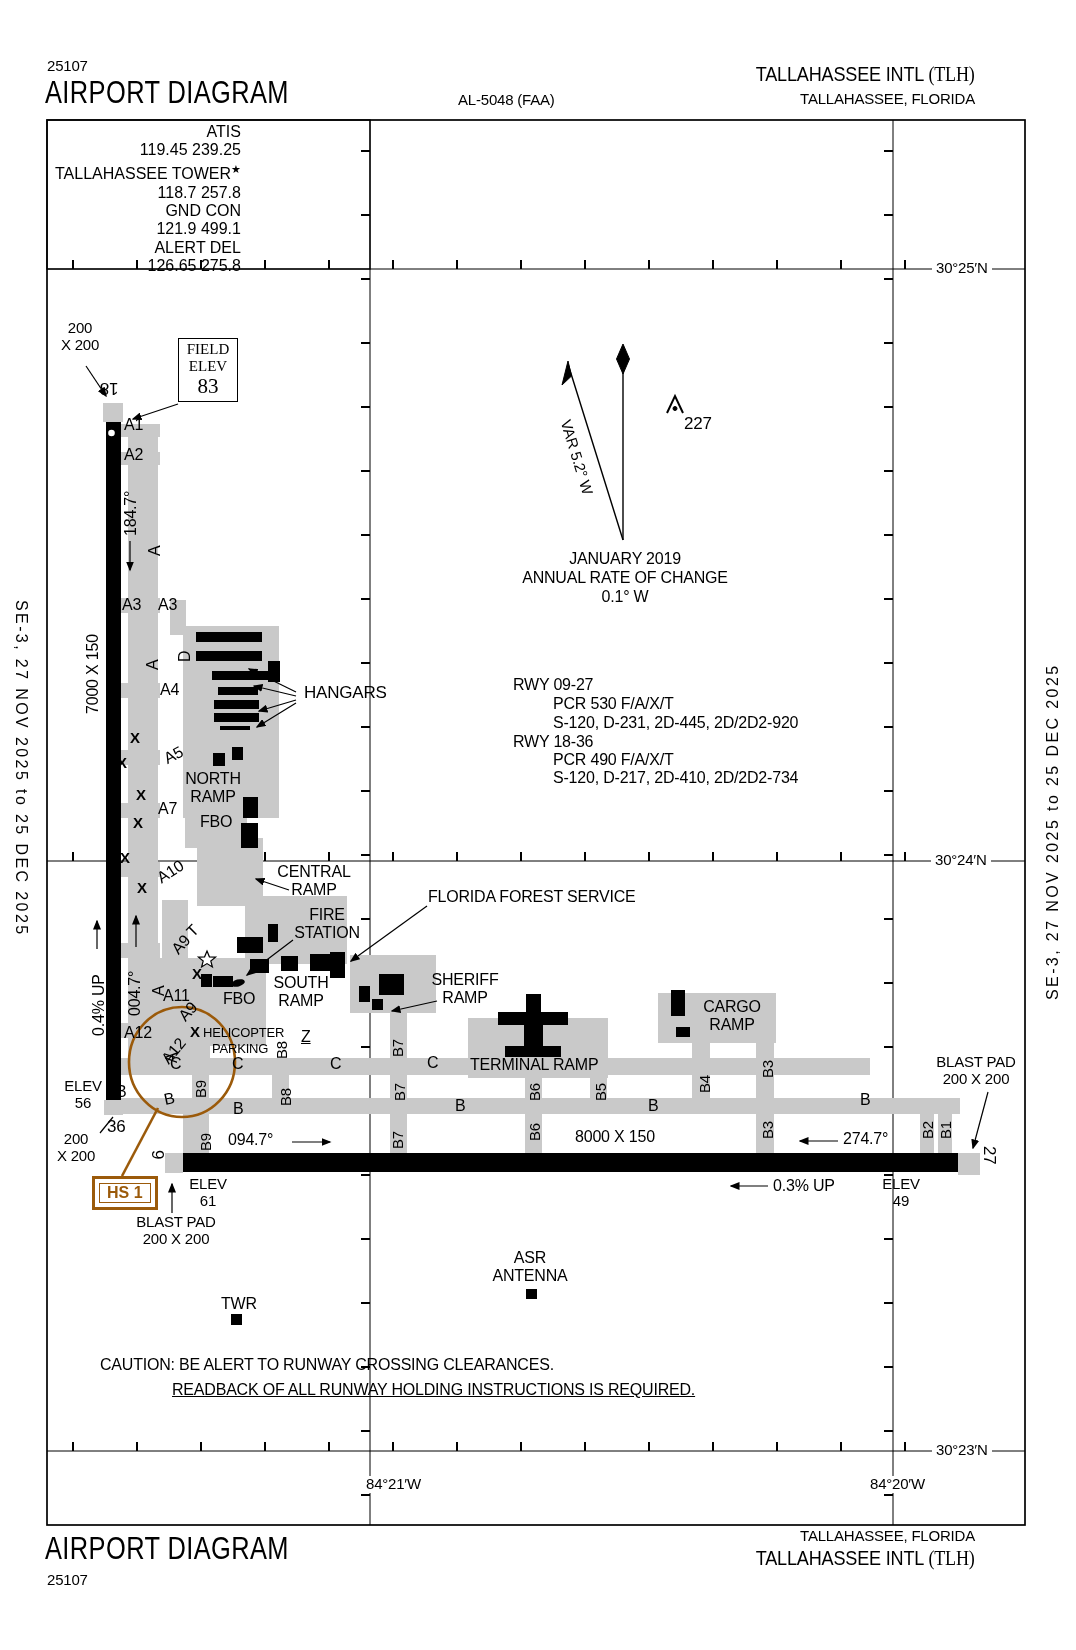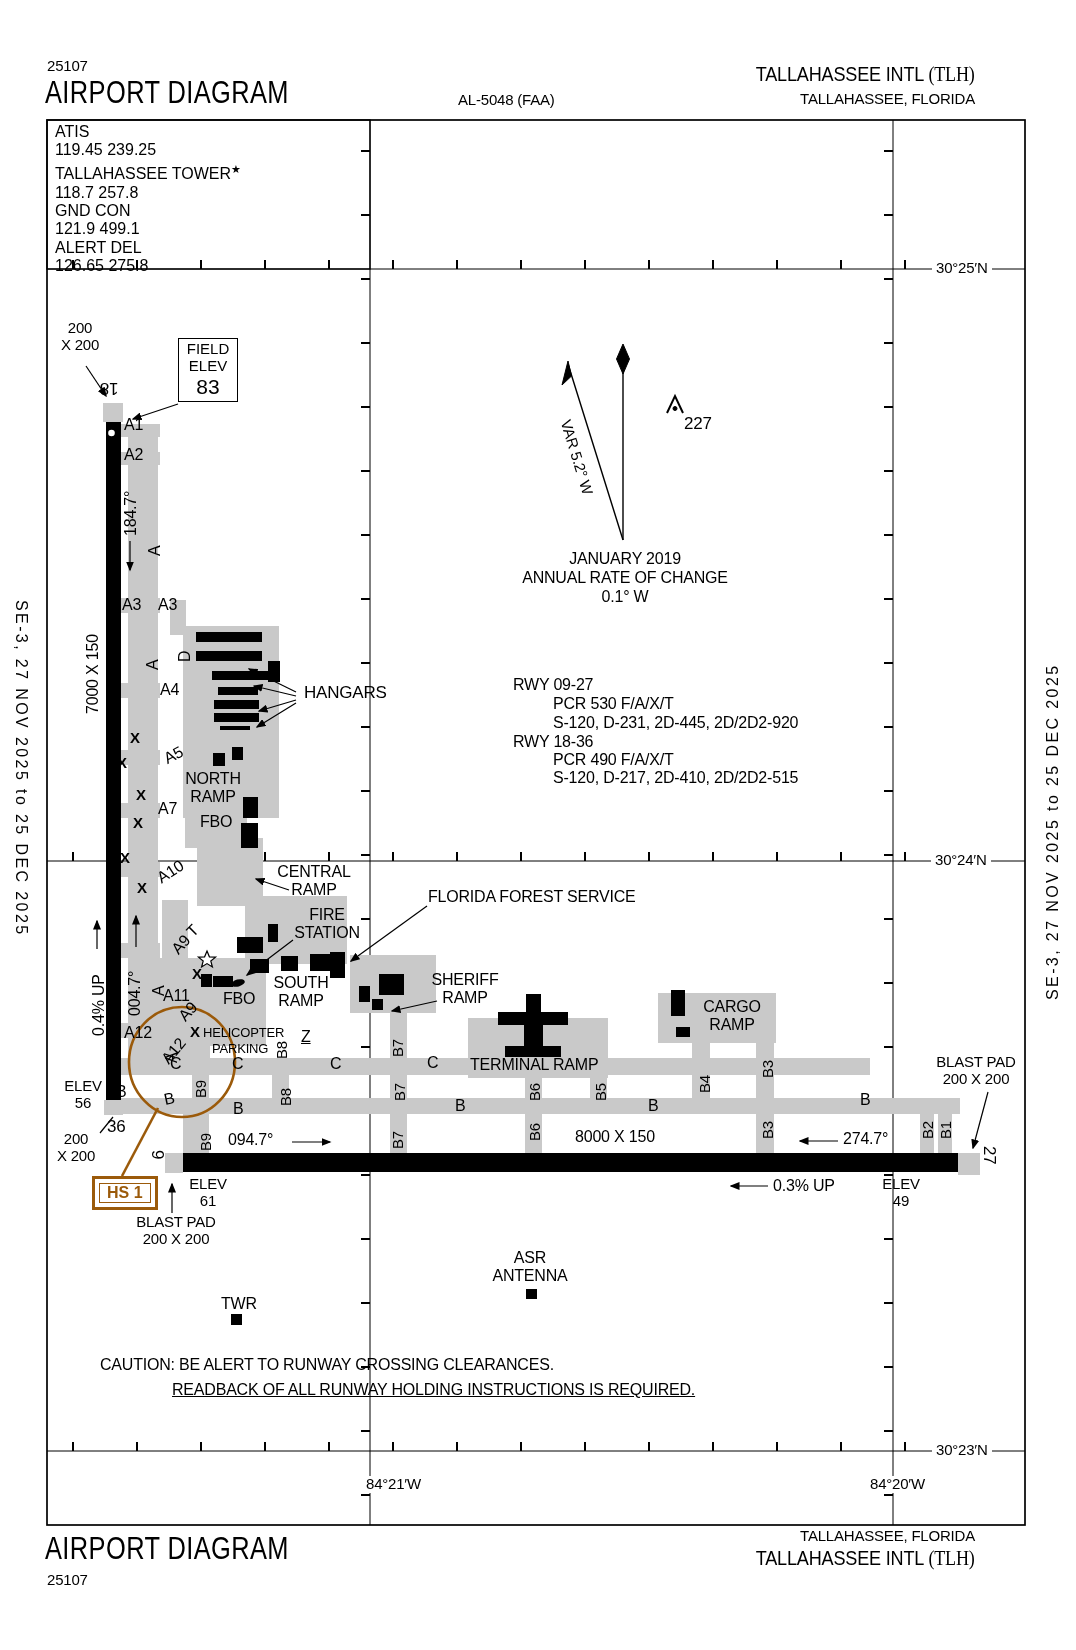--- a/index.html
+++ b/index.html
@@ -14,26 +14,26 @@
   .r90{transform:rotate(-90deg);transform-origin:0 0;}
   .r90cw{transform:rotate(90deg);transform-origin:0 0;}
   .r180{transform:rotate(180deg);display:inline-block;}
   .wbg{background:#fff;padding:0 4px;}
   .u{text-decoration:underline;}
   .serif{font-family:"Liberation Serif",serif;}
   .title{font-size:31px;letter-spacing:.5px;transform:scaleX(.82);transform-origin:0 0;}
   .apt{font-size:21px;transform:scaleX(.86);transform-origin:100% 0;}
   .febox{position:absolute;left:178px;top:338px;width:58px;border:1.6px solid #000;
          text-align:center;padding:2px 0 3px 0;background:#fff;}
-  .febox span{display:block;font-size:15px;line-height:1.12;}
+  .febox span{display:block;font-size:15px;line-height:1.12;font-family:Liberation Serif, serif;}
   .febox .big{font-size:21px;}
   .hs1{position:absolute;left:92px;top:1176px;border:3.5px solid var(--brown);padding:4px;background:#fff;}
   .hs1in{border:1.5px solid var(--brown);padding:0 7px;color:var(--brown);font-size:16px;font-weight:700;}
   .comm{position:absolute;left:55px;top:123px;font-size:16px;line-height:18.4px;}
-  .comm div{white-space:nowrap;}
+  .comm div{white-space:nowrap;text-align:right;}
   .sup{font-size:11px;vertical-align:super;}
   .ed{font-size:16px;letter-spacing:2.4px;}
 </style>
 </head>
 <body>
 
 <div class="page">
 
   <svg width="1076" height="1650" viewBox="0 0 1076 1650">
     <defs>
@@ -205,21 +205,21 @@
     <span>JANUARY 2019</span>
     <span>ANNUAL RATE OF CHANGE</span>
     <span>0.1° W</span>
   </div>
 
   <div class="lb" style="left:513px;top:676px">RWY 09-27</div>
   <div class="lb" style="left:553px;top:695px">PCR 530 F/A/X/T</div>
   <div class="lb" style="left:553px;top:714px">S-120, D-231, 2D-445, 2D/2D2-920</div>
   <div class="lb" style="left:513px;top:733px">RWY 18-36</div>
   <div class="lb" style="left:553px;top:751px">PCR 490 F/A/X/T</div>
-  <div class="lb" style="left:553px;top:769px">S-120, D-217, 2D-410, 2D/2D2-515</div>
+  <div class="lb" style="left:553px;top:769px">S-120, D-217, 2D-410, 2D/2D2-734</div>
 
   <div class="febox">
     <span>FIELD</span>
     <span>ELEV</span>
     <span class="big">83</span>
   </div>
   <div class="lb ctr fs15" style="left:52px;top:320px;width:56px">
     <span>200</span>
     <span>X 200</span>
   </div>

